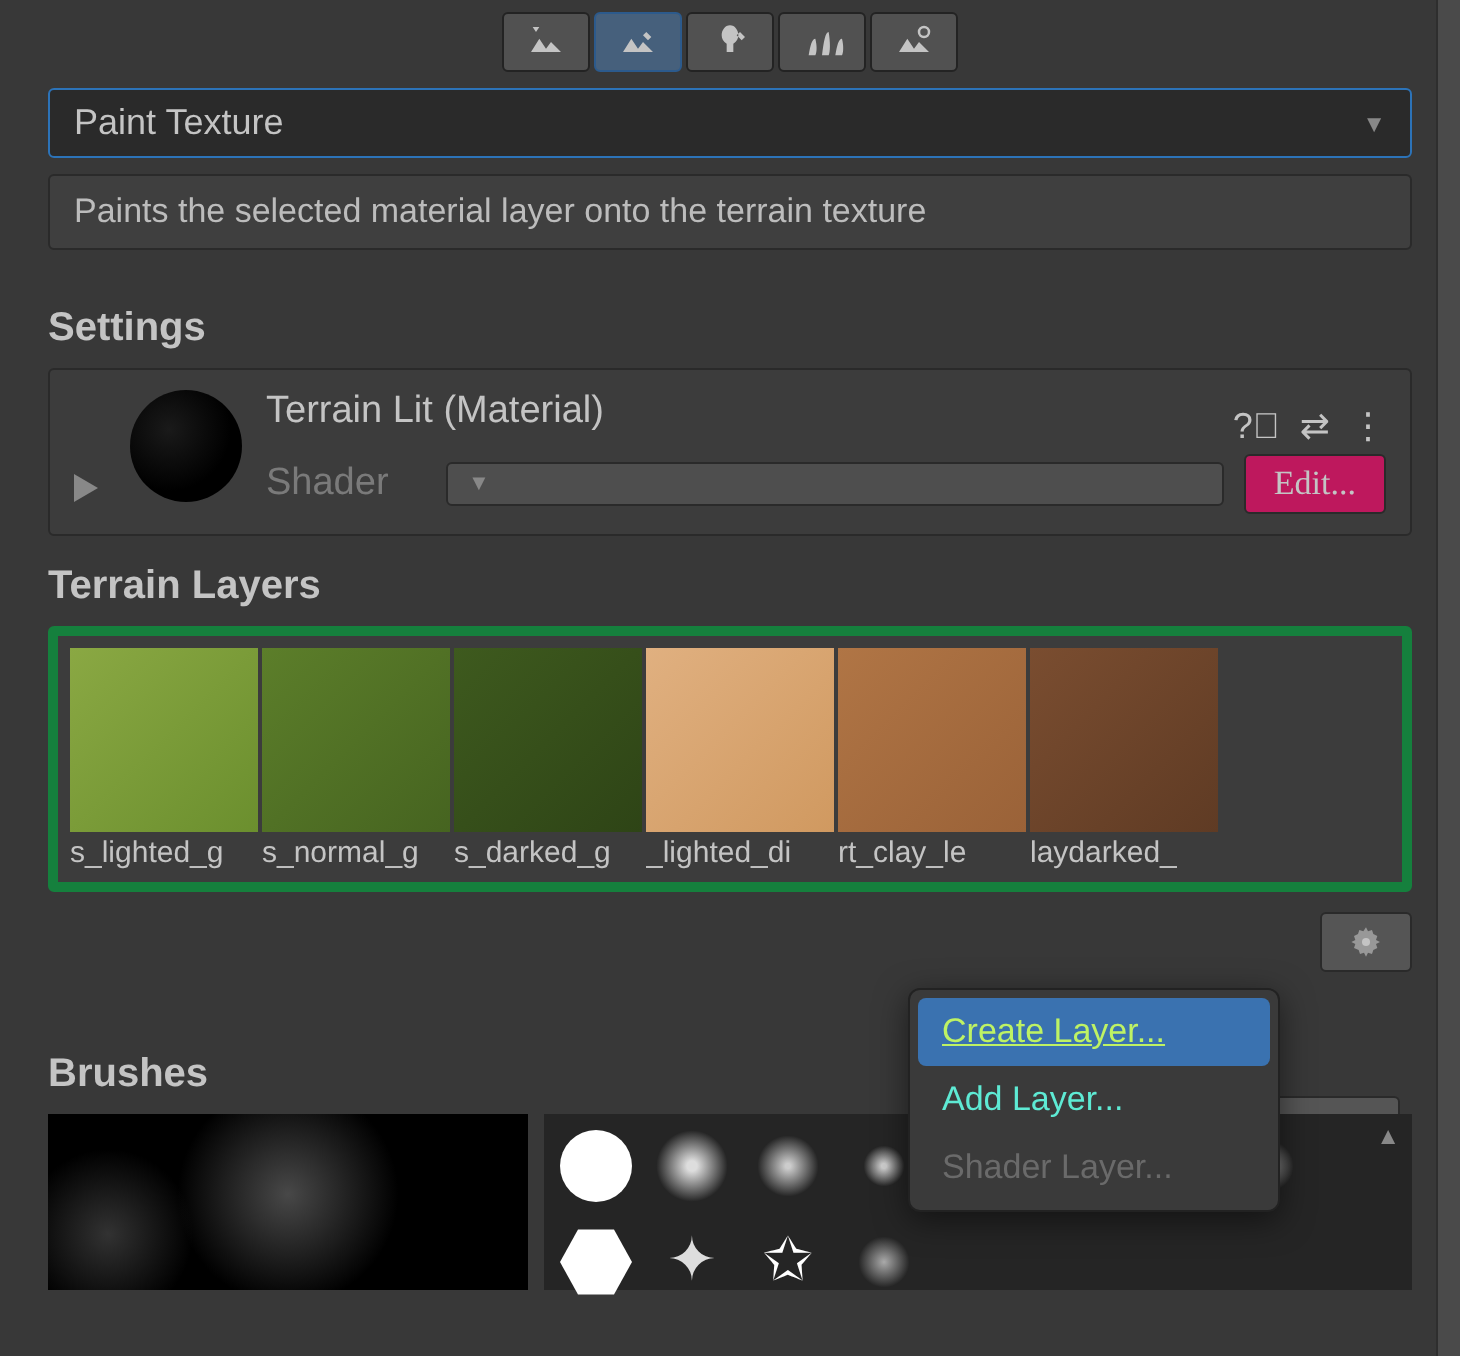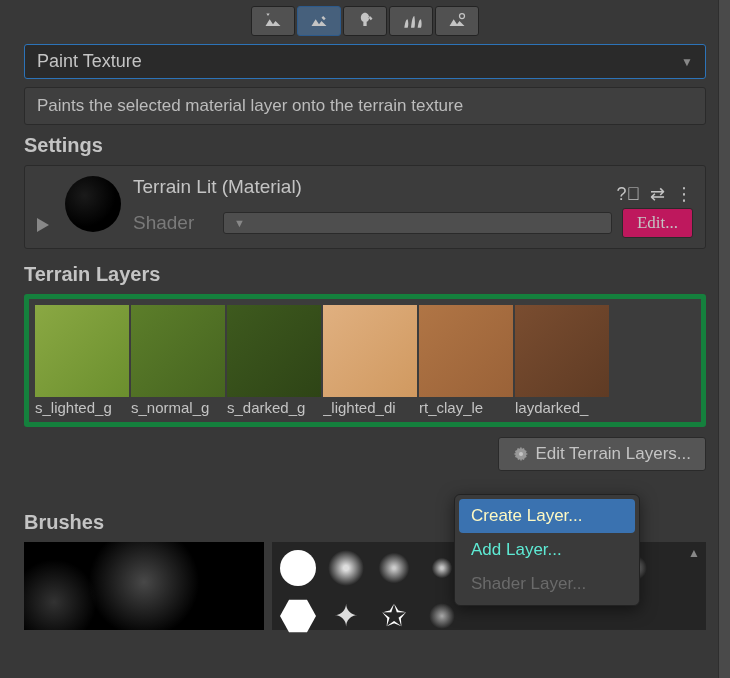--- a/index.html
+++ b/index.html
@@ -6,21 +6,21 @@
   body { background: #383838; color: #c4c4c4; width: 730px; height: 678px; overflow: hidden; position: relative; }
   
   .toolbar { display: flex; justify-content: center; gap: 2px; padding: 6px 0 8px; }
   .tool-btn { width: 44px; height: 30px; background: #515151; border: 1px solid #232323; border-radius: 3px; display: flex; align-items: center; justify-content: center; cursor: pointer; }
   .tool-btn.active { background: #46607c; border-color: #2c5a8c; }
   .tool-btn svg { width: 22px; height: 20px; fill: #c4c4c4; }
   
   .mode-select { margin: 0 24px 8px; background: #2a2a2a; border: 1px solid #2c73b8; border-radius: 3px; padding: 6px 12px; display: flex; justify-content: space-between; align-items: center; cursor: pointer; font-size: 18px; }
   .mode-select .chev { font-size: 12px; color: #888; }
   
-  .desc-box { margin: 0 24px 9px; background: #3f3f3f; border: 1px solid #2a2a2a; border-radius: 3px; padding: 8px 12px; font-size: 17px; color: #bcbcbc; }
+  .desc-box { margin: 0 24px 28px; background: #3f3f3f; border: 1px solid #2a2a2a; border-radius: 3px; padding: 8px 12px; font-size: 17px; color: #bcbcbc; }
   
   .section-header { margin: 6px 24px 8px; font-size: 20px; font-weight: bold; color: #c4c4c4; }
   
   .material-box { margin: 0 24px 14px; background: #3c3c3c; border: 1px solid #2a2a2a; border-radius: 3px; padding: 10px 12px; display: flex; gap: 12px; align-items: flex-start; }
   .mat-preview { width: 56px; height: 56px; background: radial-gradient(circle at 35% 35%, #1a1a1a 0%, #000 60%); border-radius: 50%; flex-shrink: 0; }
   .mat-info { flex: 1; }
   .mat-title { font-size: 19px; color: #c4c4c4; margin-bottom: 10px; text-align: right; }
   .mat-row { display: flex; align-items: center; gap: 10px; }
   .mat-label { font-size: 19px; color: #7a7a7a; width: 80px; }
   .shader-select { flex: 1; background: #4e4e4e; border: 1px solid #2a2a2a; border-radius: 3px; padding: 4px 10px; font-size: 17px; color: #c4c4c4; display: flex; justify-content: space-between; align-items: center; cursor: pointer; }
@@ -39,21 +39,21 @@
   .g2 { background: linear-gradient(135deg, #5c7e2a, #466420); }
   .g3 { background: linear-gradient(135deg, #3e5a1e, #2e4416); }
   .d1 { background: linear-gradient(135deg, #e0b080, #d09960); }
   .d2 { background: linear-gradient(135deg, #b07545, #9a6238); }
   .d3 { background: linear-gradient(135deg, #7a4d30, #5f3b24); }
   
   .edit-layers-btn { float: right; margin-right: 24px; background: #555; border: 1px solid #2a2a2a; border-radius: 3px; padding: 6px 14px; font-size: 17px; color: #c4c4c4; cursor: pointer; display: flex; align-items: center; gap: 6px; }
   
   .context-menu { position: absolute; left: 454px; top: 494px; background: #3a3a3a; border: 1px solid #222; border-radius: 6px; box-shadow: 0 4px 16px rgba(0,0,0,0.5); padding: 4px; z-index: 100; width: 186px; }
   .menu-item { padding: 7px 12px; font-size: 17px; color: #5eead4; border-radius: 4px; cursor: pointer; }
-  .menu-item.highlighted { background: #3a72b0; color: #fef9c3; }
+  .menu-item.highlighted { background: #3a72b0; color: #bef264; text-decoration: underline; }
   .menu-item.disabled { color: #6a6a6a; cursor: default; }
   
   .brush-btn { position: absolute; right: 30px; top: 548px; background: #555; border: 1px solid #2a2a2a; border-radius: 3px; padding: 6px 14px; font-size: 17px; color: #c4c4c4; cursor: pointer; }
   
   .brush-row { margin: 0 24px; display: flex; gap: 8px; }
   .brush-preview { width: 240px; height: 88px; background: #000; position: relative; overflow: hidden; }
   .brush-preview::before { content: ''; position: absolute; width: 120px; height: 120px; left: 60px; top: -20px; background: radial-gradient(circle, rgba(120,120,120,0.6) 0%, transparent 65%); }
   .brush-preview::after { content: ''; position: absolute; width: 100px; height: 100px; left: -20px; top: 10px; background: radial-gradient(circle, rgba(100,100,100,0.5) 0%, transparent 60%); }
   .brush-grid { flex: 1; background: #252525; height: 88px; padding: 8px; display: flex; flex-wrap: wrap; gap: 12px; align-content: flex-start; position: relative; }
   .bshape { width: 36px; height: 36px; }
@@ -154,21 +154,20 @@
     <span>rt_clay_le</span>
     <span>laydarked_</span>
   </div>
 </div>
 
 <div class="edit-layers-btn">
   <svg class="gear-svg" viewBox="0 0 24 24">
       <circle cx="12" cy="12" r="3" fill="#c4c4c4"></circle>
       <path fill="#c4c4c4" d="M12 1l1.5 3 3-1 1 3 3 1.5-1 3 3 1.5-3 1.5 1 3-3 1.5-1 3-3-1L12 23l-1.5-3-3 1-1-3L3 16.5l1-3L1 12l3-1.5-1-3L6 6l1-3 3 1L12 1z" opacity="0.6"></path>
     </svg>
-  <span>Edit Terrain Layers...</span>
 </div>
 
 <div style="clear:both;height:34px"></div>
 
 <div class="section-header">Brushes</div>
 
 <div class="brush-btn">
   <span>ush...</span>
 </div>
 

